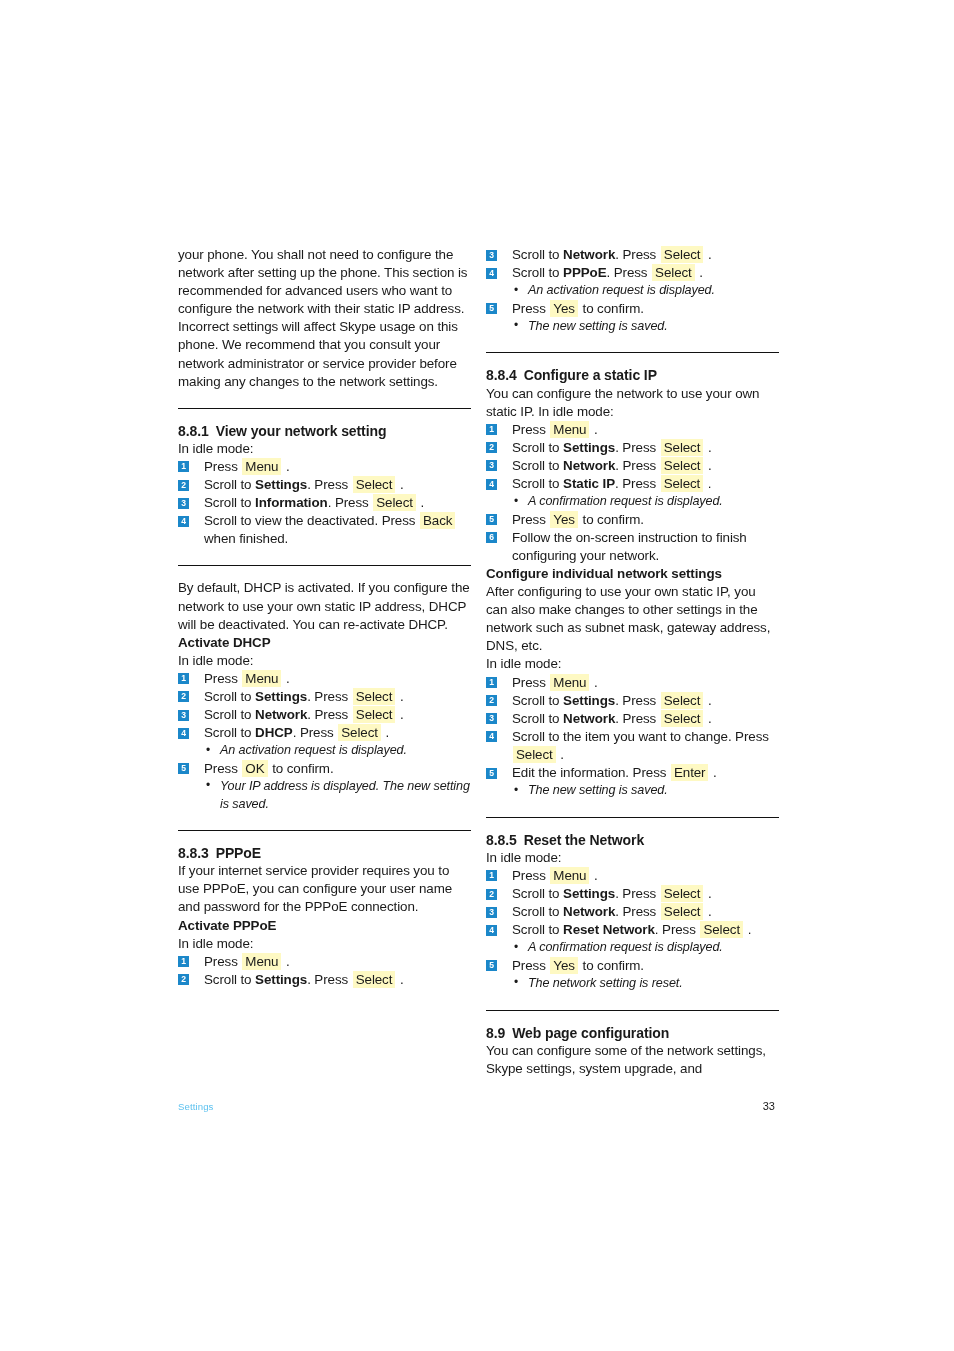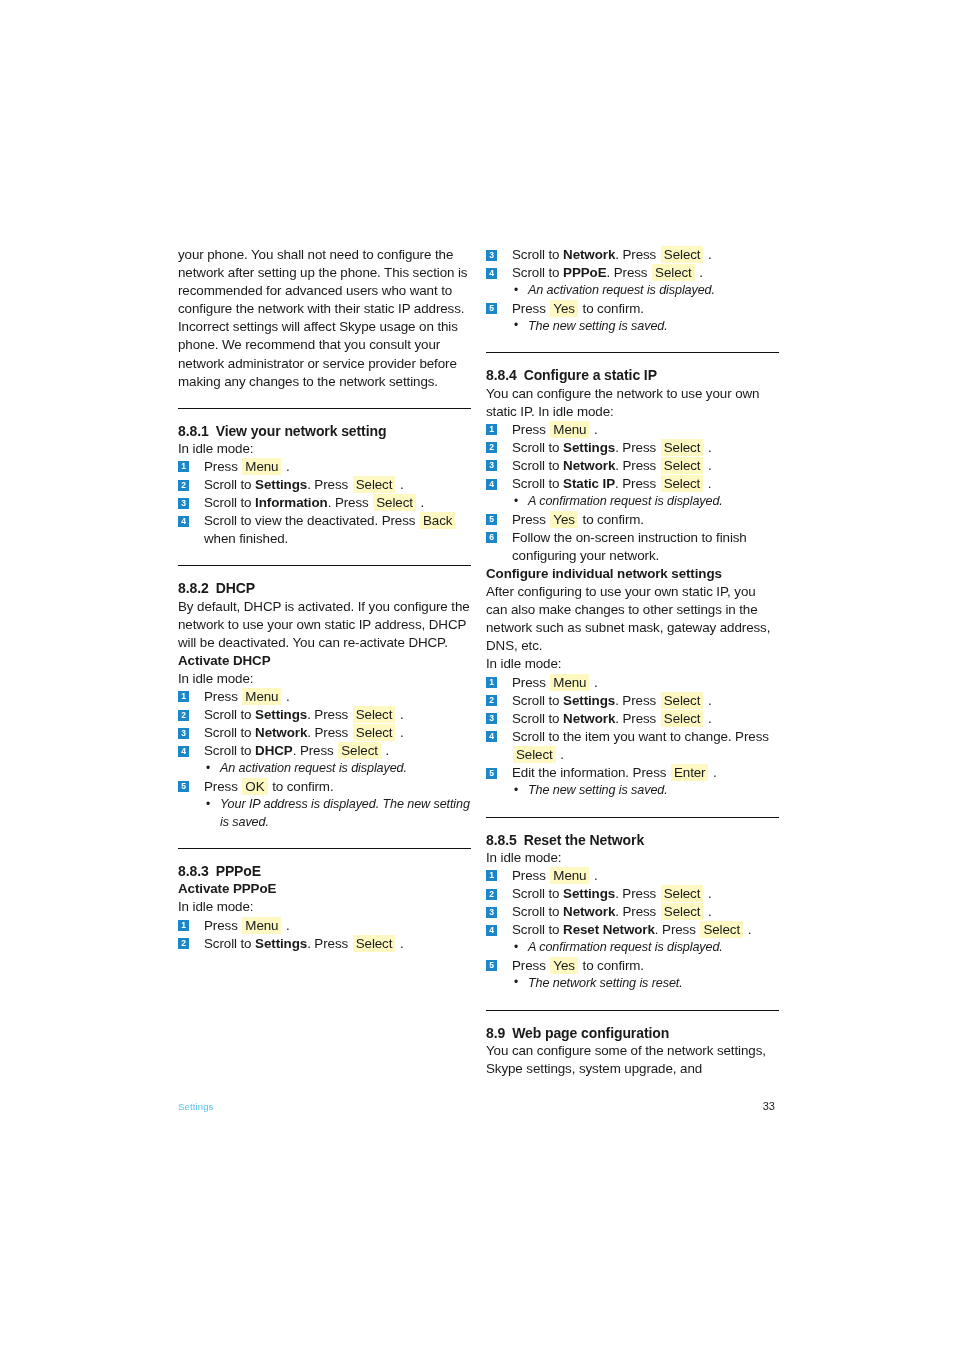--- a/index.html
+++ b/index.html
@@ -194,23 +194,20 @@
       <li>
         <span class="badge">3</span><span>Scroll to </span><b>Information</b><span>. Press </span><span class="key">Select</span><span> .</span>
       </li>
       <li>
         <span class="badge">4</span><span>Scroll to view the deactivated. Press </span><span class="key">Back</span><span class="hang">when finished.</span>
       </li>
     </ol>
 
     <div class="rule"></div>
 
-    <h3 class="h-section">
-      <span class="num">8.8.2</span><span>DHCP</span>
-    </h3>
     <p class="para">By default, DHCP is activated. If you configure the network to use your own static IP address, DHCP will be deactivated. You can re-activate DHCP.</p>
     <p class="h-sub">Activate DHCP</p>
     <p class="para">In idle mode:</p>
 
     <ol class="steps">
       <li>
         <span class="badge">1</span><span>Press </span><span class="key">Menu</span><span> .</span>
       </li>
       <li>
         <span class="badge">2</span><span>Scroll to </span><b>Settings</b><span>. Press </span><span class="key">Select</span><span> .</span>
@@ -231,20 +228,21 @@
       </li>
     </ol>
 
     <p class="note">Your IP address is displayed. The new setting is saved.</p>
 
     <div class="rule"></div>
 
     <h3 class="h-section">
       <span class="num">8.8.3</span><span>PPPoE</span>
     </h3>
+    <p class="para">If your internet service provider requires you to use PPPoE, you can configure your user name and password for the PPPoE connection.</p>
     <p class="h-sub">Activate PPPoE</p>
     <p class="para">In idle mode:</p>
 
     <ol class="steps">
       <li>
         <span class="badge">1</span><span>Press </span><span class="key">Menu</span><span> .</span>
       </li>
       <li>
         <span class="badge">2</span><span>Scroll to </span><b>Settings</b><span>. Press </span><span class="key">Select</span><span> .</span>
       </li>

